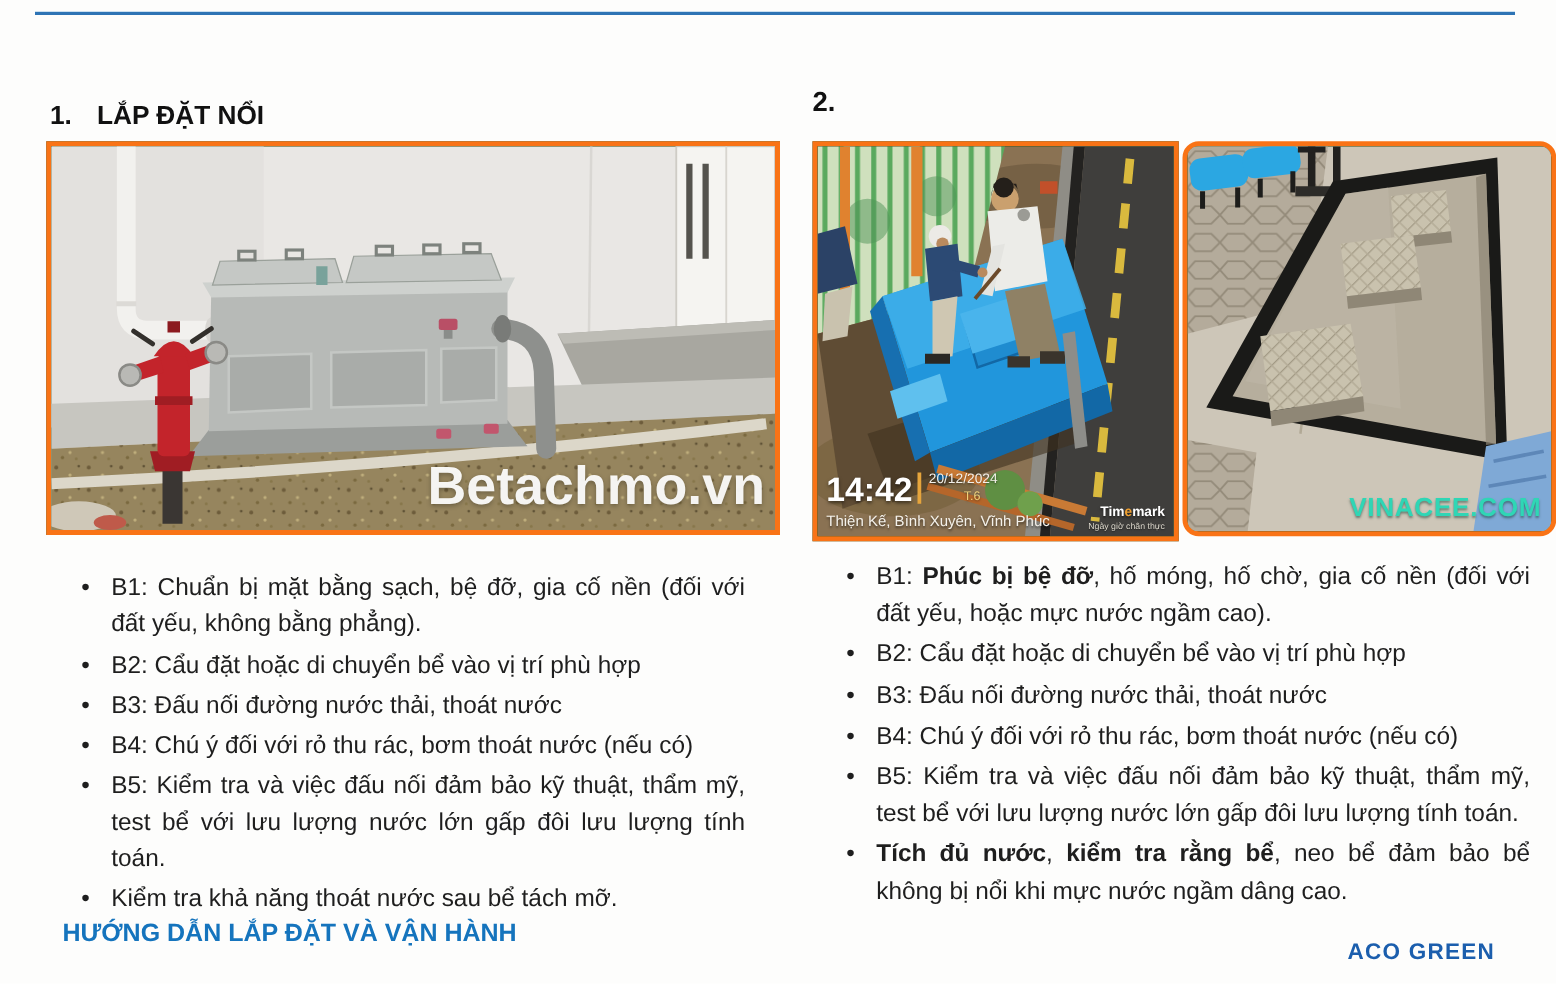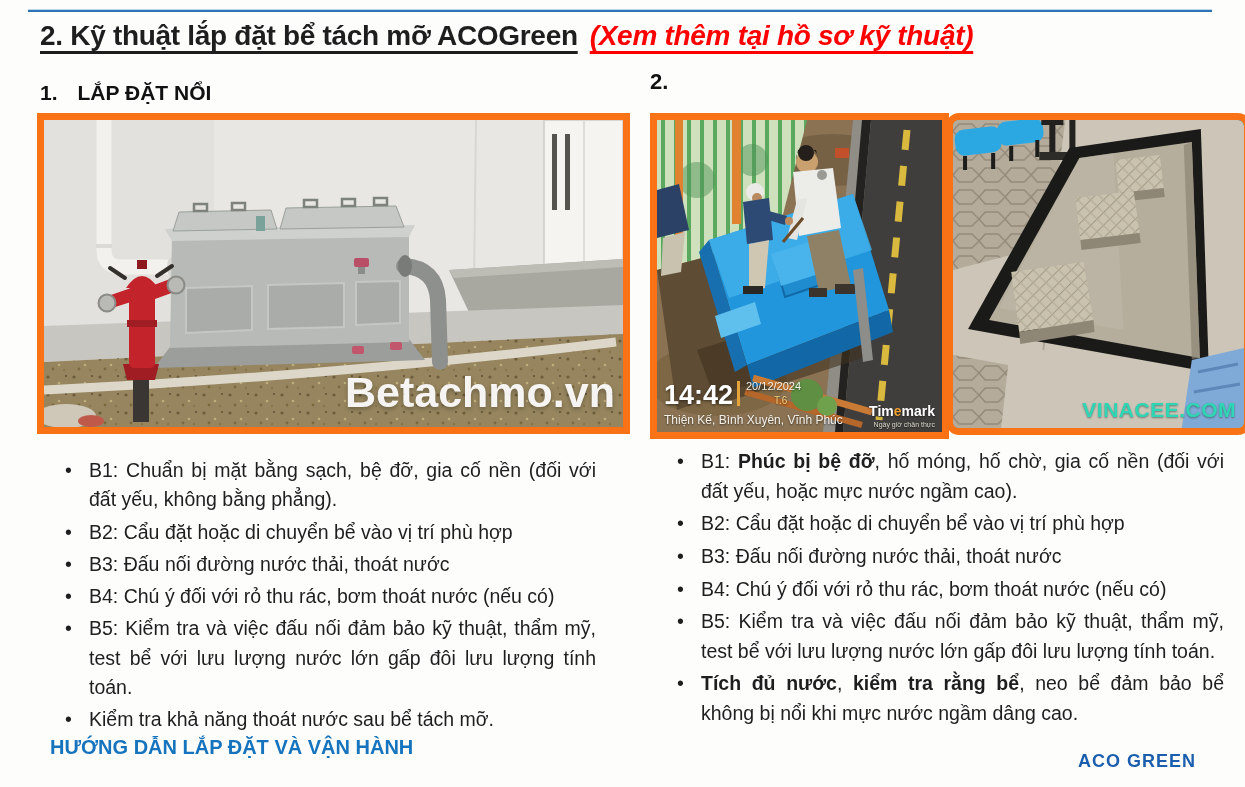--- a/index.html
+++ b/index.html
@@ -7,58 +7,55 @@
          font-family:"Liberation Sans",sans-serif;color:#1e1e1e;}
   .top-rule{position:absolute;left:28px;top:9px;width:1184px;height:3px;
             background:linear-gradient(#bcd6ec 0 1px,#2e74b5 1px 100%);}
   .title{position:absolute;left:40px;top:20px;white-space:nowrap;
          font-size:28px;font-weight:700;letter-spacing:-0.3px;}
   .title .u{text-decoration:underline;text-decoration-thickness:3px;text-underline-offset:6px;}
   .title-note{color:#ff0000;font-style:italic;margin-left:12px;}
   .col-heading{position:absolute;font-weight:700;display:flex;white-space:nowrap;color:#111;}
   .h-left{left:40px;top:81px;font-size:21px;gap:20px;}
   .h-right{left:650px;top:69px;font-size:22px;gap:24px;}
-  .photo{position:absolute;overflow:hidden;border:7px solid #f97316;background:#14532d;text-align:right;}
+  .photo{position:absolute;overflow:hidden;border:4px solid #f97316;background:#14532d;text-align:right;}
   .photo svg{display:block;width:100%;height:100%;}
   .photo1{left:37px;top:113px;width:579px;height:307px;}
   .photo2{left:650px;top:113px;width:285px;height:312px;}
   .photo3{left:946px;top:113px;width:291px;height:308px;border-radius:13px;}
   .overlay{position:absolute;inset:0;pointer-events:none;}
   .wm1{position:absolute;right:8px;bottom:10px;font-size:43px;font-weight:700;
        color:rgba(255,255,255,.93);text-shadow:0 2px 4px rgba(0,0,0,.28);}
   .wm2{position:absolute;right:8px;bottom:6px;font-size:21px;font-weight:700;color:#2fd6b5;
        letter-spacing:.5px;text-shadow:0 1px 2px rgba(20,60,50,.55);}
   .pm-time{position:absolute;left:7px;bottom:21px;font-size:27px;font-weight:700;color:#fff;
            text-shadow:0 1px 3px rgba(0,0,0,.55);}
   .pm-bar{position:absolute;left:80px;bottom:26px;width:3px;height:25px;background:#e6a53c;}
   .pm-date{position:absolute;left:89px;bottom:40px;font-size:11px;color:#f4f1ea;text-shadow:0 1px 2px rgba(0,0,0,.5);}
   .pm-week{position:absolute;left:89px;bottom:26px;font-size:10px;color:#f0d27a;text-shadow:0 1px 2px rgba(0,0,0,.5);margin-left:28px;}
   .pm-loc{position:absolute;left:7px;bottom:5px;font-size:12px;color:#f4f1ea;text-shadow:0 1px 2px rgba(0,0,0,.55);}
-  .pm-brand{position:absolute;right:7px;bottom:13px;font-size:14px;font-weight:700;color:#fff;text-shadow:0 1px 2px rgba(0,0,0,.5);}
+  .pm-brand{position:absolute;right:7px;bottom:13px;font-size:11px;font-weight:700;color:#fff;text-shadow:0 1px 2px rgba(0,0,0,.5);}
   .pm-brand .acc{color:#f0a030;}
   .pm-brand-sub{position:absolute;right:7px;bottom:4px;font-size:7px;color:#ddd8cc;text-shadow:0 1px 1px rgba(0,0,0,.5);}
   .blist{position:absolute;margin:16px;padding:0;list-style:none;}
   .blist li{position:relative;padding-left:33px;margin:0 0 3px 0;text-align:justify;}
   .blist li::before{content:"\2022";position:absolute;left:9px;top:0;color:#1e1e1e;}
   .list-left{left:40px;top:440px;width:540px;font-size:19.5px;line-height:1.5;}
   .list-right{left:652px;top:431px;width:556px;font-size:19.5px;line-height:1.52;}
   .b{font-weight:700;}
   .footer-left{position:absolute;left:50px;top:736px;font-size:20px;font-weight:700;color:#1574bd;}
   .footer-right{position:absolute;left:1078px;top:751px;font-size:18px;font-weight:700;color:#1b5ead;letter-spacing:1px;}
 </style>
 </head>
 <body>
 
 <div class="slide">
 
   <div class="top-rule"></div>
 
-  <div class="title">
-    <span class="u">2. Kỹ thuật lắp đặt bể tách mỡ ACOGreen</span><span class="u title-note">(Xem thêm tại hồ sơ kỹ thuật)</span>
-  </div>
 
   <div class="col-heading h-left">
     <span>1.</span>
     <span>LẮP ĐẶT NỔI</span>
   </div>
 
   <div class="col-heading h-right">
     <span>2.</span>
   </div>
 

